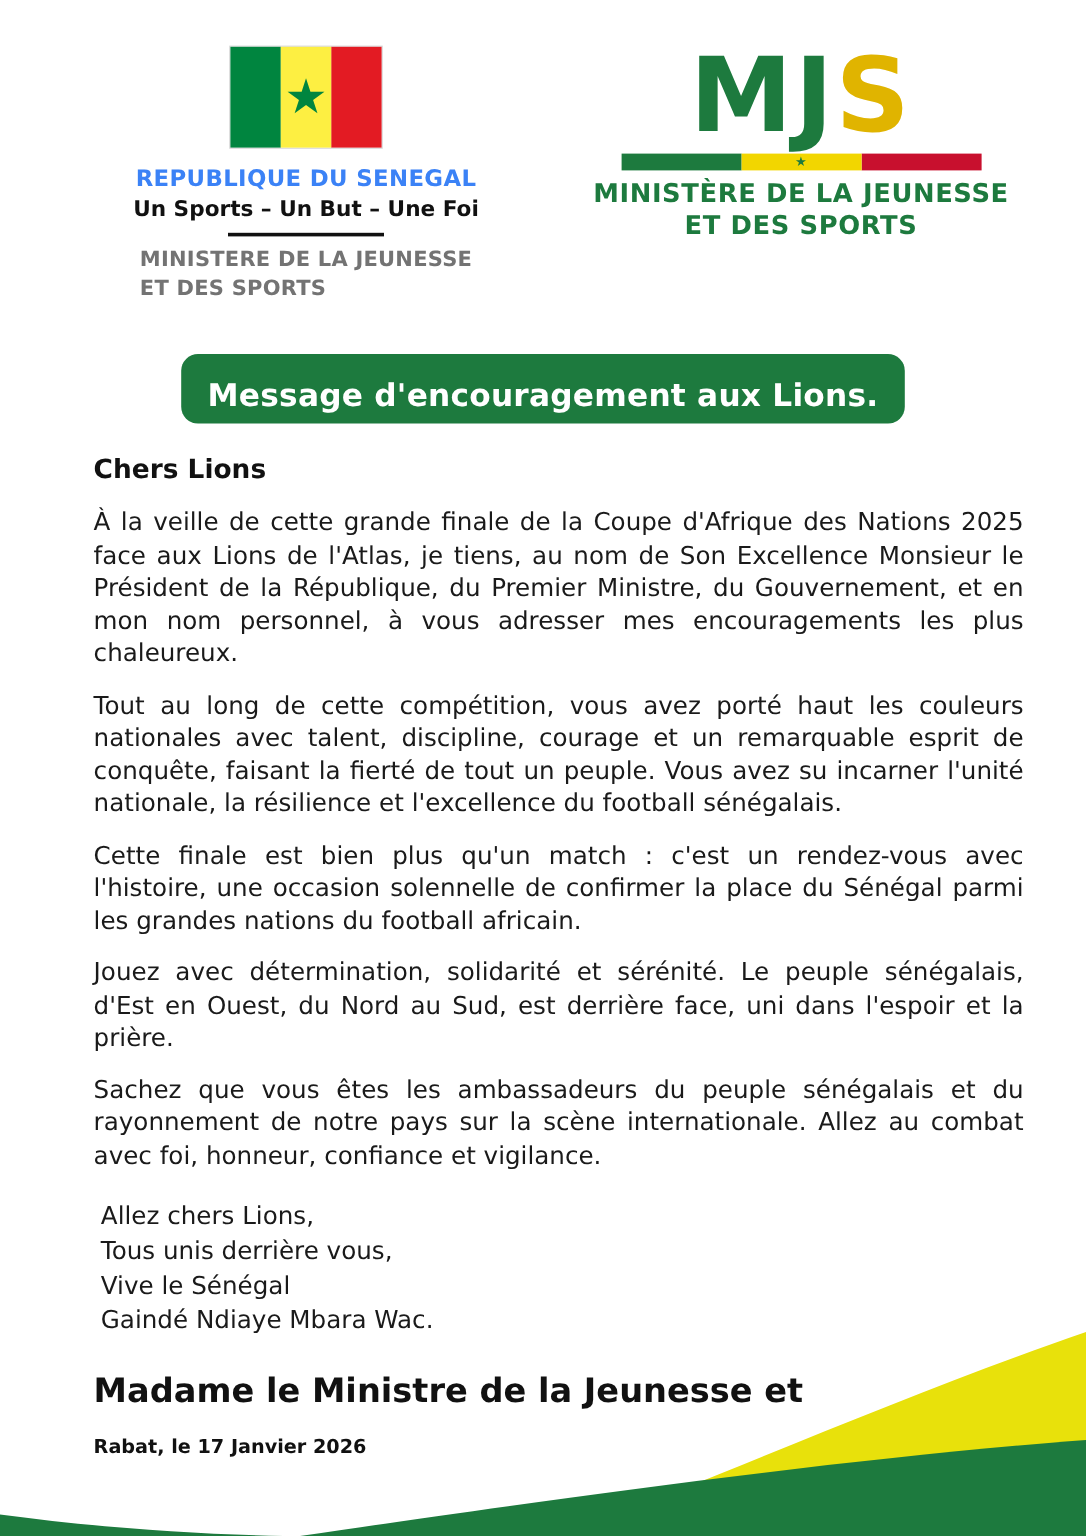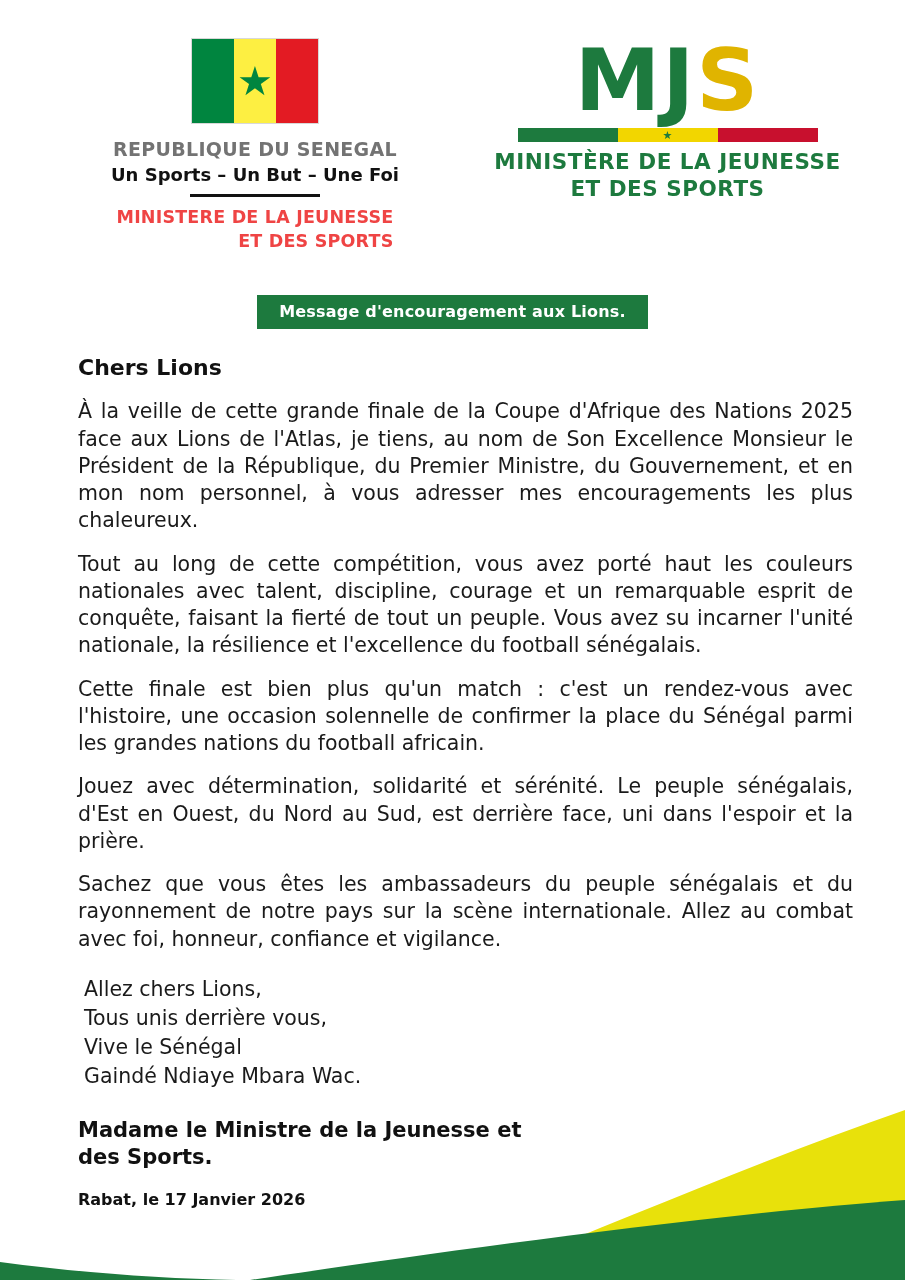--- a/index.html
+++ b/index.html
@@ -58,42 +58,42 @@
     transform: translate(-50%, -50%);
     color: #00853f;
     font-size: 40px;
     line-height: 1;
   }
   .republic {
     margin-top: 14px;
     font-weight: bold;
     font-size: 19px;
     letter-spacing: 0.3px;
-    color: #737373;
+    color: #3b82f6;
     text-align: center;
   }
   .motto {
     margin-top: 4px;
     font-weight: bold;
     font-size: 18px;
     color: #111;
     text-align: center;
   }
   .rule {
     width: 130px;
     height: 3px;
     background: #111;
     margin: 9px 0 9px 0;
   }
   .ministry-left {
     font-weight: bold;
     font-size: 17.5px;
     line-height: 1.35;
-    text-align: right;
-    color: #ef4444;
+    text-align: left;
+    color: #737373;
     letter-spacing: 0.2px;
   }
 
   .header-right {
     flex: 1;
     display: flex;
     flex-direction: column;
     align-items: center;
     padding-top: 10px;
   }
@@ -149,24 +149,25 @@
   
   .banner-wrap {
     display: flex;
     justify-content: center;
     margin-top: 42px;
   }
   .banner {
     background: #1d7a3e;
     color: #ffffff;
     font-weight: bold;
-    font-size: 16px;
-    padding: 7px 22px 8px 22px;
+    font-size: 26px;
+    padding: 20px 22px 8px 22px;
     letter-spacing: 0.2px;
     white-space: nowrap;
+    border-radius: 14px;
   }
 
   
   .content {
     padding: 0 52px 0 78px;
     box-sizing: border-box;
     margin-top: 26px;
   }
   .salutation {
     font-weight: bold;
@@ -184,21 +185,21 @@
   .closing {
     margin-top: 22px;
     font-size: 20.5px;
     line-height: 1.42;
     padding-left: 6px;
     color: #1a1a1a;
   }
   .signature {
     margin-top: 26px;
     font-weight: bold;
-    font-size: 21px;
+    font-size: 28px;
     line-height: 1.3;
     color: #111;
   }
   .place-date {
     margin-top: 18px;
     font-weight: bold;
     font-size: 16px;
     color: #111;
   }
 
@@ -270,21 +271,20 @@
 
     <div class="closing">
       <div>Allez chers Lions,</div>
       <div>Tous unis derrière vous,</div>
       <div>Vive le Sénégal</div>
       <div>Gaindé Ndiaye Mbara Wac.</div>
     </div>
 
     <div class="signature">
       <div>Madame le Ministre de la Jeunesse et</div>
-      <div>des Sports.</div>
     </div>
 
     <div class="place-date">Rabat, le 17 Janvier 2026</div>
   </div>
 
   <svg class="footer-deco" viewBox="0 0 905 230" preserveAspectRatio="none">
     <path d="M905 60 C 760 110, 600 180, 470 230 L 905 230 Z" fill="#e8e10b"></path>
     <path d="M905 150 C 700 165, 420 205, 250 230 L 905 230 Z" fill="#1d7a3e"></path>
     <path d="M0 212 C 120 228, 230 232, 330 230 L 0 230 Z" fill="#1d7a3e"></path>
   </svg>

